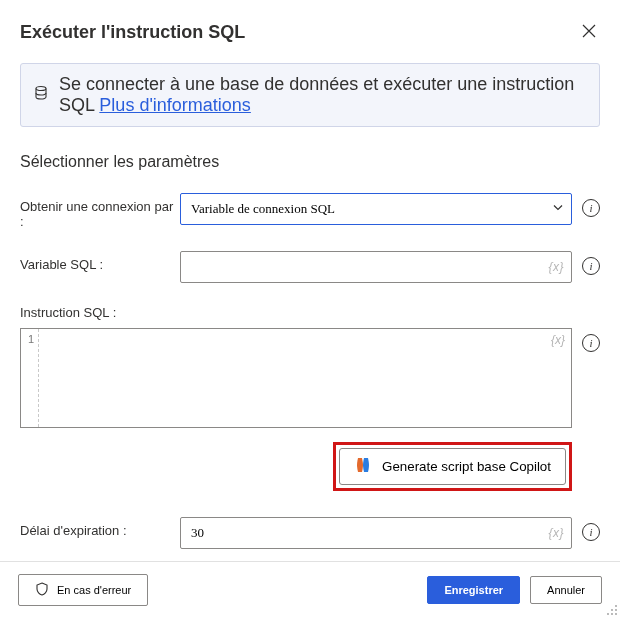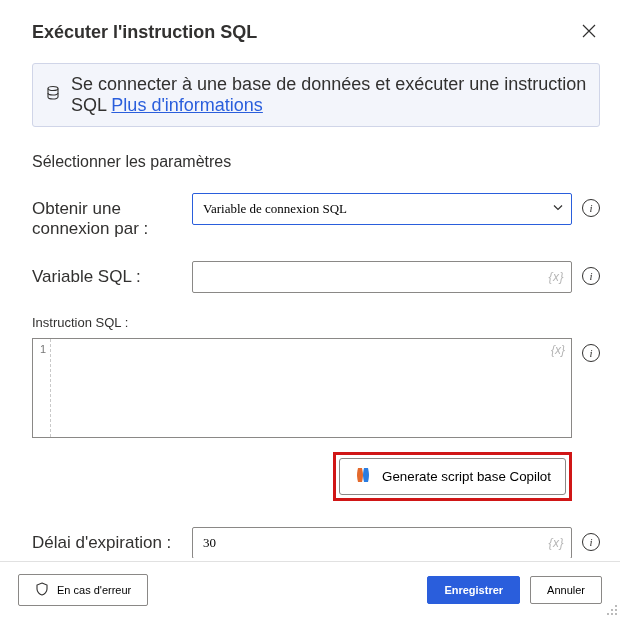--- a/index.html
+++ b/index.html
@@ -5,34 +5,34 @@
     * { box-sizing: border-box; margin: 0; padding: 0; }
     body {
       font-family: "Segoe UI", -apple-system, sans-serif;
       font-size: 13px;
       color: #323130;
       width: 620px;
       height: 618px;
       background: #fff;
       position: relative;
     }
-    .dialog { padding: 20px 20px 0 32px; height: 558px; overflow: hidden; }
+    .dialog { padding: 20px 20px 0 20px; height: 558px; overflow: hidden; }
     .header { display: flex; justify-content: space-between; align-items: center; margin-bottom: 18px; }
     .header h1 { font-size: 18px; font-weight: 600; }
     .close { cursor: pointer; padding: 4px; }
     .info-bar {
       display: flex; align-items: center; gap: 10px;
       border: 1px solid #d0d5e8; background: #f3f5fb;
       border-radius: 3px; padding: 10px 12px; margin-bottom: 26px;
       font-size: 18px;
     }
     .info-bar a { color: #2a5edc; text-decoration: underline; }
     h2 { font-size: 16px; font-weight: 400; margin-bottom: 22px; }
     .field-row { display: flex; align-items: flex-start; margin-bottom: 22px; }
-    .label { width: 160px; flex-shrink: 0; padding-top: 6px; font-size: 17px; }
+    .label { width: 160px; flex-shrink: 0; padding-top: 6px; font-size: 13px; }
     .control { flex: 1; display: flex; align-items: flex-start; gap: 10px; }
     .select, .input, .textarea {
       width: 100%; border: 1px solid #8a8886; border-radius: 2px;
       background: #fff; font-size: 13px; font-family: Liberation Serif, serif;
       padding: 6px 28px 6px 10px; height: 32px;
     }
     .select.focused { border-color: #2a5edc; outline: none; }
     .select-wrap, .input-wrap { flex: 1; position: relative; }
     .chevron, .varbadge {
       position: absolute; right: 8px; top: 50%; transform: translateY(-50%);

